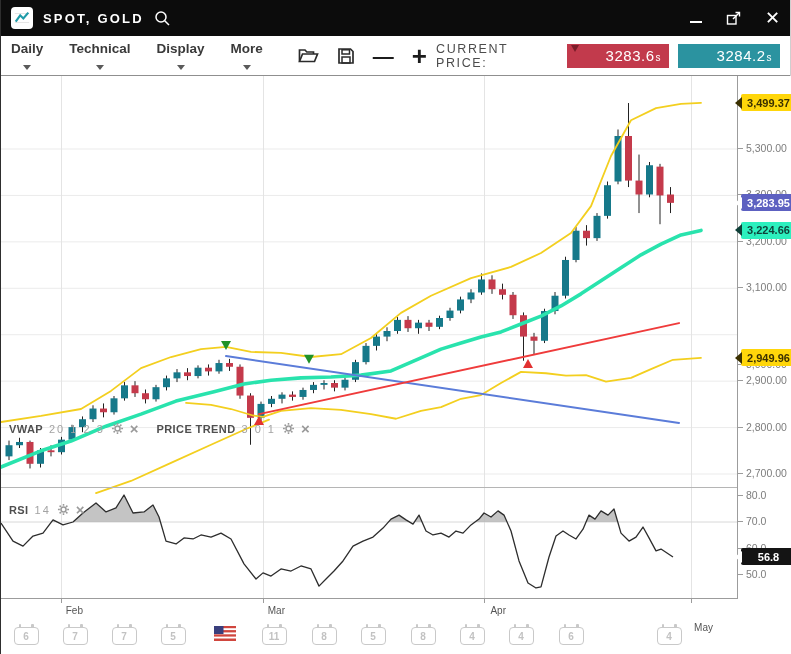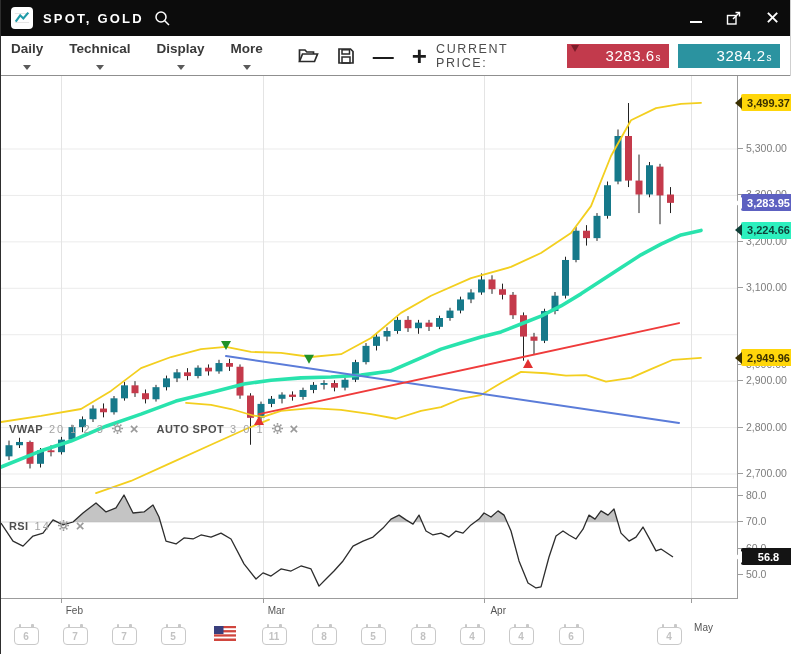--- a/index.html
+++ b/index.html
@@ -331,32 +331,32 @@
       <span class="ind-name">VWAP</span>
       <span class="ind-params">20 1 2 3</span>
       <span class="ind-gear">
         <svg width="13" height="13" viewBox="0 0 16 16" stroke="#9a9a9a" stroke-width="1.9" fill="none">
           <circle cx="8" cy="8" r="3.1"></circle>
           <path d="M8 1.2v2.3M8 12.5v2.3M1.2 8h2.3M12.5 8h2.3M3.2 3.2l1.7 1.7M11.1 11.1l1.7 1.7M12.8 3.2l-1.7 1.7M4.9 11.1l-1.7 1.7"></path>
         </svg>
       </span>
       <span class="ind-x">×</span>
       <span style="width:6px;"></span>
-      <span class="ind-name">AUTO SPOT</span>
+      <span class="ind-name">PRICE TREND</span>
       <span class="ind-params">3 0 1</span>
       <span class="ind-gear">
         <svg width="13" height="13" viewBox="0 0 16 16" stroke="#9a9a9a" stroke-width="1.9" fill="none">
           <circle cx="8" cy="8" r="3.1"></circle>
           <path d="M8 1.2v2.3M8 12.5v2.3M1.2 8h2.3M12.5 8h2.3M3.2 3.2l1.7 1.7M11.1 11.1l1.7 1.7M12.8 3.2l-1.7 1.7M4.9 11.1l-1.7 1.7"></path>
         </svg>
       </span>
       <span class="ind-x">×</span>
     </div>
 
-    <div class="ind-row" style="left:8px;top:426px;margin-top:16px;">
+    <div class="ind-row" style="left:8px;top:426px;">
       <span class="ind-name">RSI</span>
       <span class="ind-params">14</span>
       <span class="ind-gear">
         <svg width="13" height="13" viewBox="0 0 16 16" stroke="#9a9a9a" stroke-width="1.9" fill="none">
           <circle cx="8" cy="8" r="3.1"></circle>
           <path d="M8 1.2v2.3M8 12.5v2.3M1.2 8h2.3M12.5 8h2.3M3.2 3.2l1.7 1.7M11.1 11.1l1.7 1.7M12.8 3.2l-1.7 1.7M4.9 11.1l-1.7 1.7"></path>
         </svg>
       </span>
       <span class="ind-x">×</span>
     </div>

